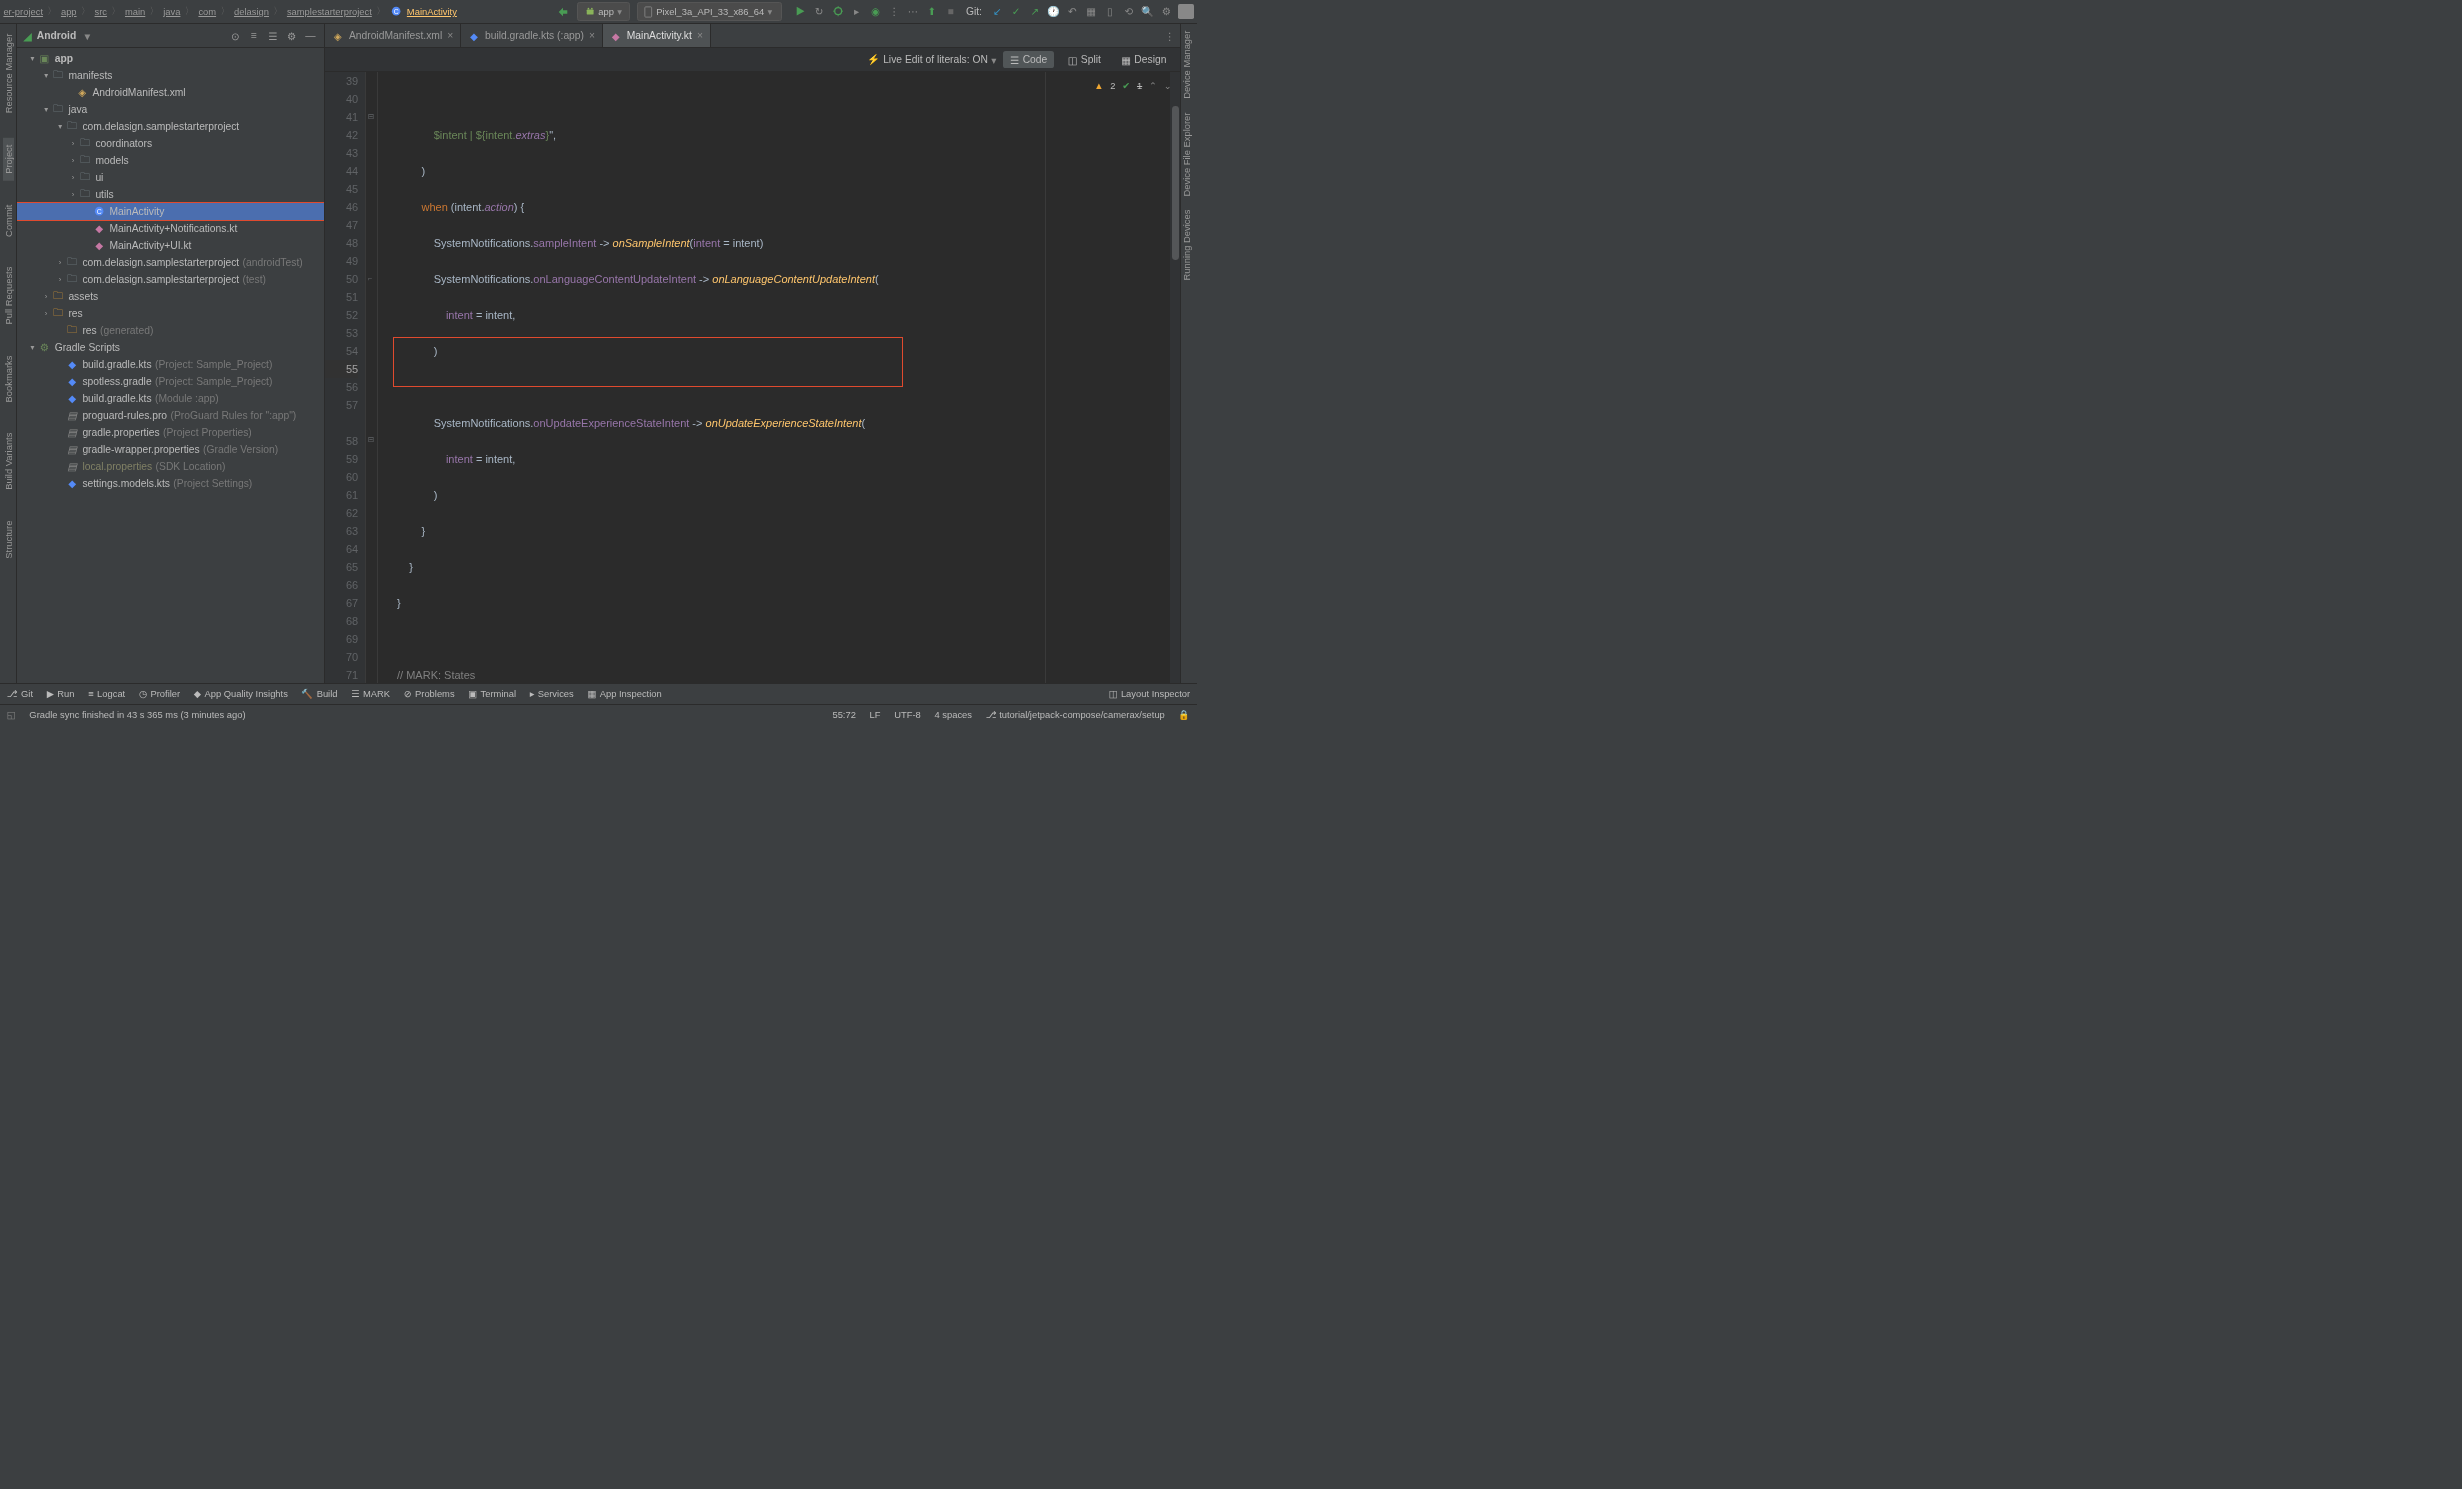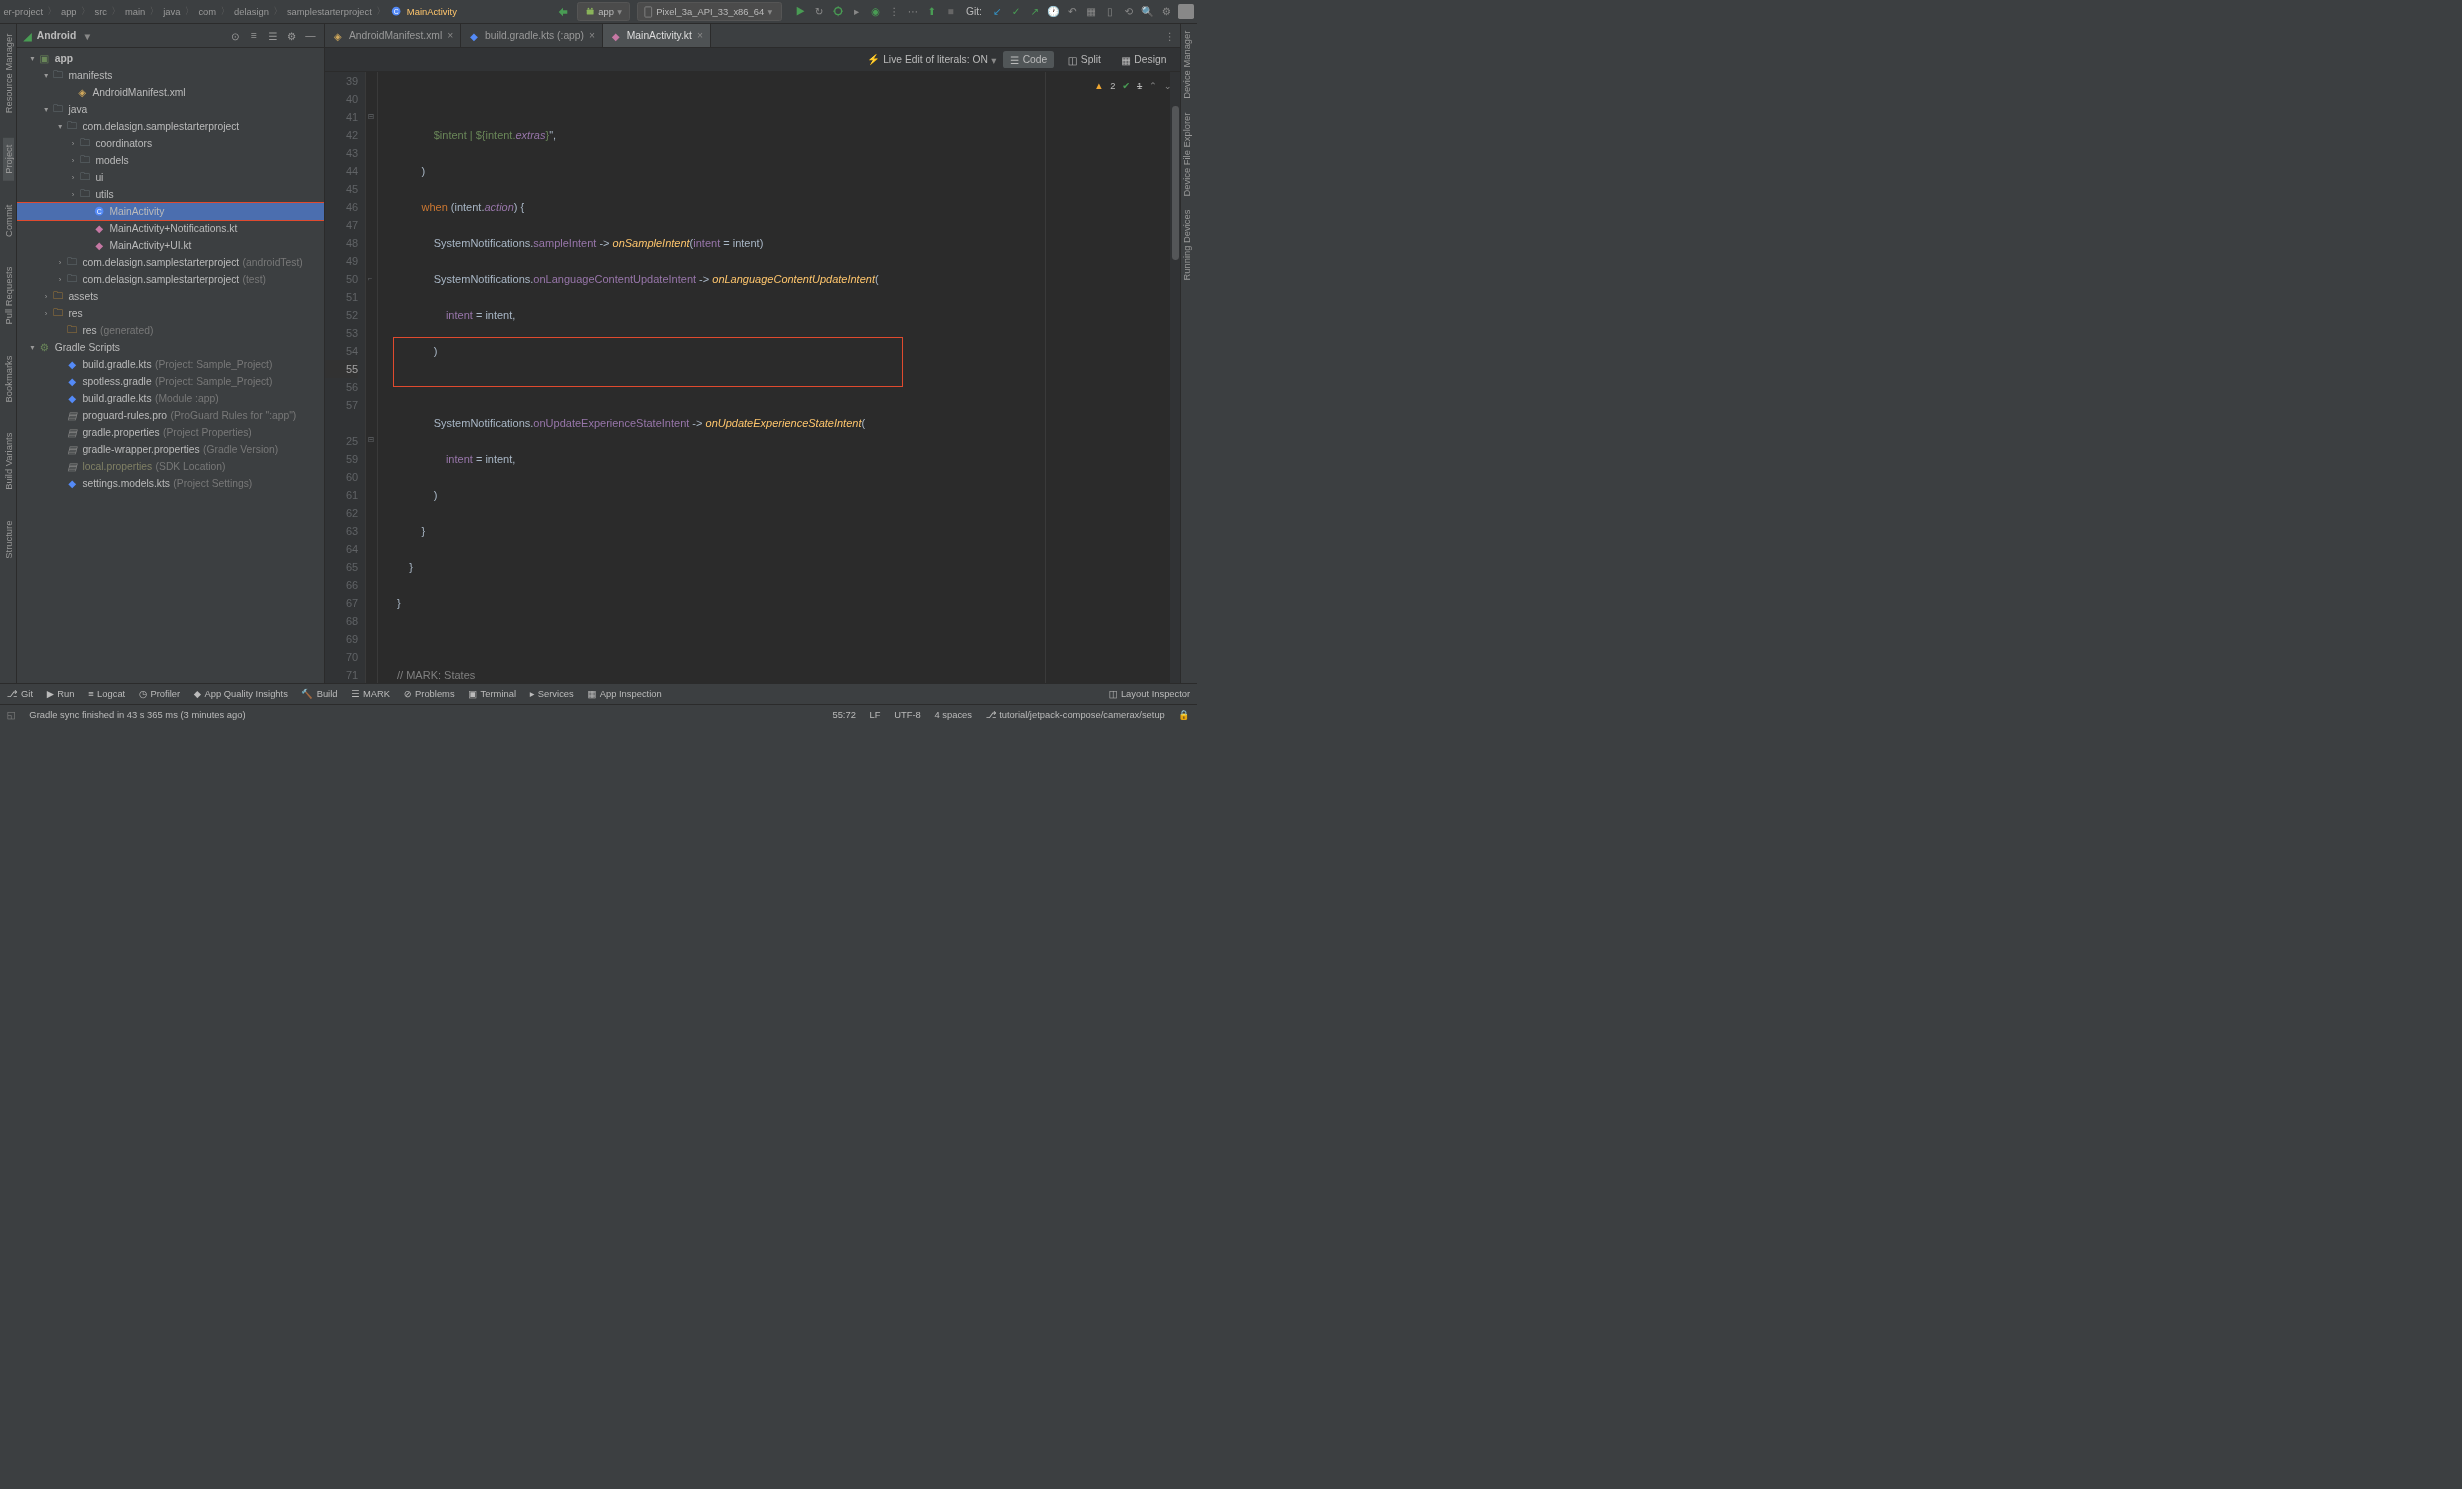--- a/index.html
+++ b/index.html
@@ -1,20 +1,20 @@
 <!DOCTYPE html>
 <html style="font-size:13.7px"><head>
 <meta charset="utf-8">
 <style>
 * { margin: 0; padding: 0; box-sizing: border-box; font-family: -apple-system, "Segoe UI", Arial, sans-serif; }
 body { background: #3c3f41; color: #bbbbbb; font-size: 10.3px; overflow: hidden; width: 1197px; height: 724px; position: relative; }
 .top-bar { height: 24px; background: #3c3f41; border-bottom: 0.9px solid #2b2b2b; display: flex; align-items: center; padding: 0 3.4px; }
 .breadcrumb { display: flex; align-items: center; gap: 3.4px; font-size: 9.4px; color: #999; flex: 0 0 auto; }
 .breadcrumb span.sep { color: #666; margin: 0 0.9px; }
-.breadcrumb .bc-item { white-space: nowrap; }
+.breadcrumb .bc-item { white-space: nowrap; text-decoration: underline; }
 .breadcrumb .bc-last { color: #ffc66d; }
 .breadcrumb .bc-icon { width: 12px; height: 12px; display: inline-flex; align-items: center; justify-content: center; margin-right: 1.7px; }
 .top-spacer { flex: 1; }
 .top-controls { display: flex; align-items: center; gap: 6.8px; }
 .top-pill { background: #4b4b4b; border: 0.9px solid #555; border-radius: 2.6px; padding: 0.9px 6.8px; font-size: 9.4px; color: #bbb; display: flex; align-items: center; gap: 3.4px; height: 19px; }
 .top-icons { display: flex; align-items: center; gap: 5.1px; margin-left: 5.1px; }
 .top-icon { width: 13.7px; height: 13.7px; color: #888; display: flex; align-items: center; justify-content: center; }
 .top-icon.green { color: #499c54; }
 .top-icon.blue { color: #3592c4; }
 
@@ -416,21 +416,21 @@
         <div class="gln">49</div>
         <div class="gln">50</div>
         <div class="gln">51</div>
         <div class="gln">52</div>
         <div class="gln">53</div>
         <div class="gln">54</div>
         <div class="gln gutter-hl">55</div>
         <div class="gln">56</div>
         <div class="gln">57</div>
         <div class="gln"></div>
-        <div class="gln" style="position:relative">25</div>
+        <div class="gln" style="position:relative">58</div>
         <div class="gln">59</div>
         <div class="gln">60</div>
         <div class="gln">61</div>
         <div class="gln">62</div>
         <div class="gln">63</div>
         <div class="gln">64</div>
         <div class="gln">65</div>
         <div class="gln">66</div>
         <div class="gln">67</div>
         <div class="gln">68</div>

